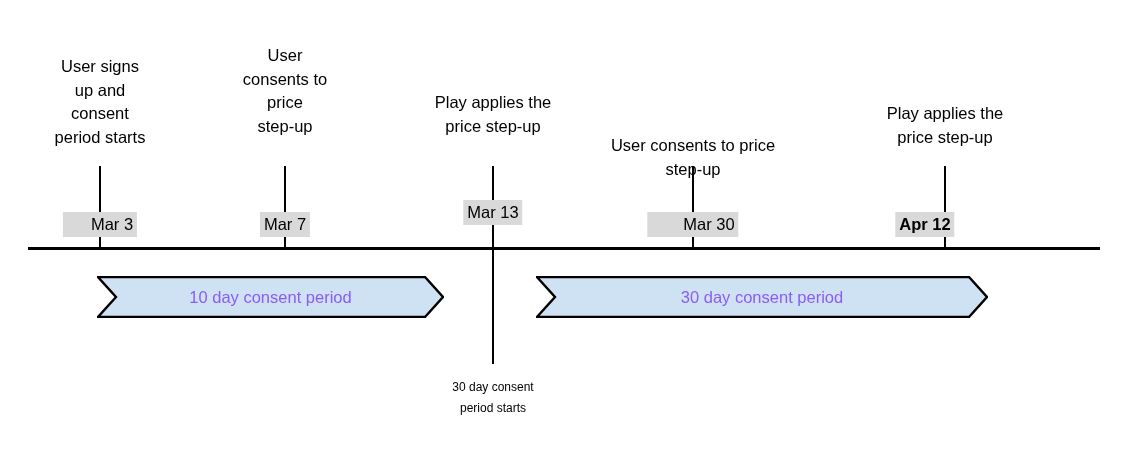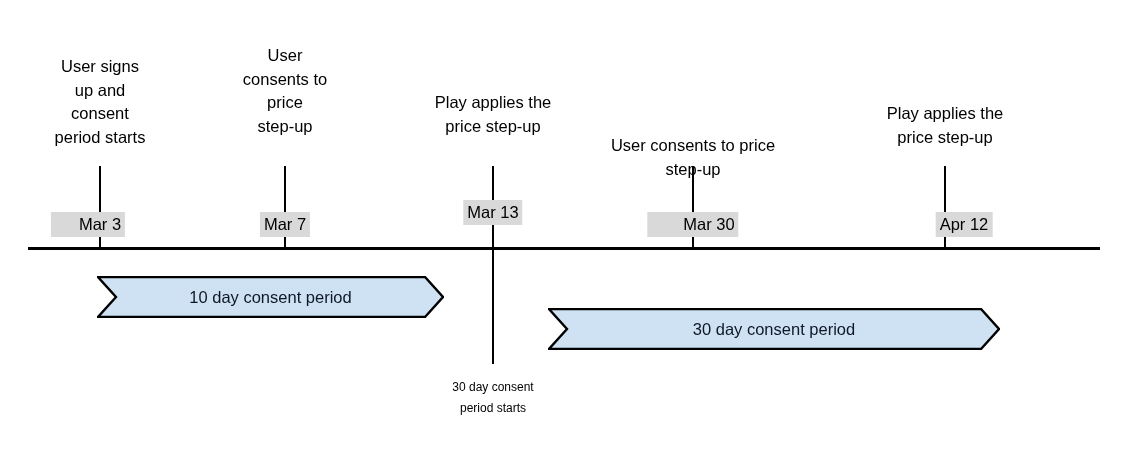--- a/index.html
+++ b/index.html
@@ -88,21 +88,21 @@
     top: 0;
     width: 100%;
     height: 100%;
     display: block;
   }
   .banner-text {
     position: relative;
     z-index: 2;
     font-size: 16.5px;
     line-height: 20px;
-    color: #0f172a;
+    color: #8b5cf6;
     white-space: nowrap;
     text-align: center;
   }
 </style>
 </head>
 <body>
 
 <div id="canvas">
 
   <div class="axis-line"></div>
@@ -121,34 +121,34 @@
 step-up</div>
   <div class="event-label" style="left:945px; top:102px; width:190px;">Play applies the
 price step-up</div>
 
   <div class="tick tick-upper" style="left:99px;"></div>
   <div class="tick tick-upper" style="left:284px;"></div>
   <div class="tick tick-long" style="left:492px;"></div>
   <div class="tick tick-upper" style="left:692px;"></div>
   <div class="tick tick-upper" style="left:944px;"></div>
 
-  <div class="date-chip" style="left:88px; top:212px;padding-left:28px;">Mar 3</div>
+  <div class="date-chip" style="left:100px; top:212px;padding-left:28px;">Mar 3</div>
   <div class="date-chip" style="left:285px; top:212px;text-align:right;">Mar 7</div>
   <div class="date-chip" style="left:493px; top:200px;">Mar 13</div>
   <div class="date-chip" style="left:693px; top:212px;padding-left:36px;">Mar 30</div>
-  <div class="date-chip" style="left:964px; top:212px;">Apr 12</div>
+  <div class="date-chip" style="left:925px; top:212px;font-weight:bold;">Apr 12</div>
 
   <div class="banner" style="left:97px; width:347px;">
     <svg viewBox="0 0 347 42" preserveAspectRatio="none">
       <polygon points="1,1 328,1 346,21 328,41 1,41 19,21" fill="#cfe2f3" stroke="#000000" stroke-width="2.4" stroke-linejoin="miter" vector-effect="non-scaling-stroke"></polygon>
     </svg>
     <span class="banner-text">10 day consent period</span>
   </div>
 
-  <div class="banner" style="left:548px; width:452px;margin-top:32px;">
+  <div class="banner" style="left:536px; width:452px;">
     <svg viewBox="0 0 452 42" preserveAspectRatio="none">
       <polygon points="1,1 433,1 451,21 433,41 1,41 19,21" fill="#cfe2f3" stroke="#000000" stroke-width="2.4" stroke-linejoin="miter" vector-effect="non-scaling-stroke"></polygon>
     </svg>
     <span class="banner-text">30 day consent period</span>
   </div>
 
   <div class="bottom-label" style="left:493px; top:377px; width:220px;">30 day consent
 period starts</div>
 
 </div>

